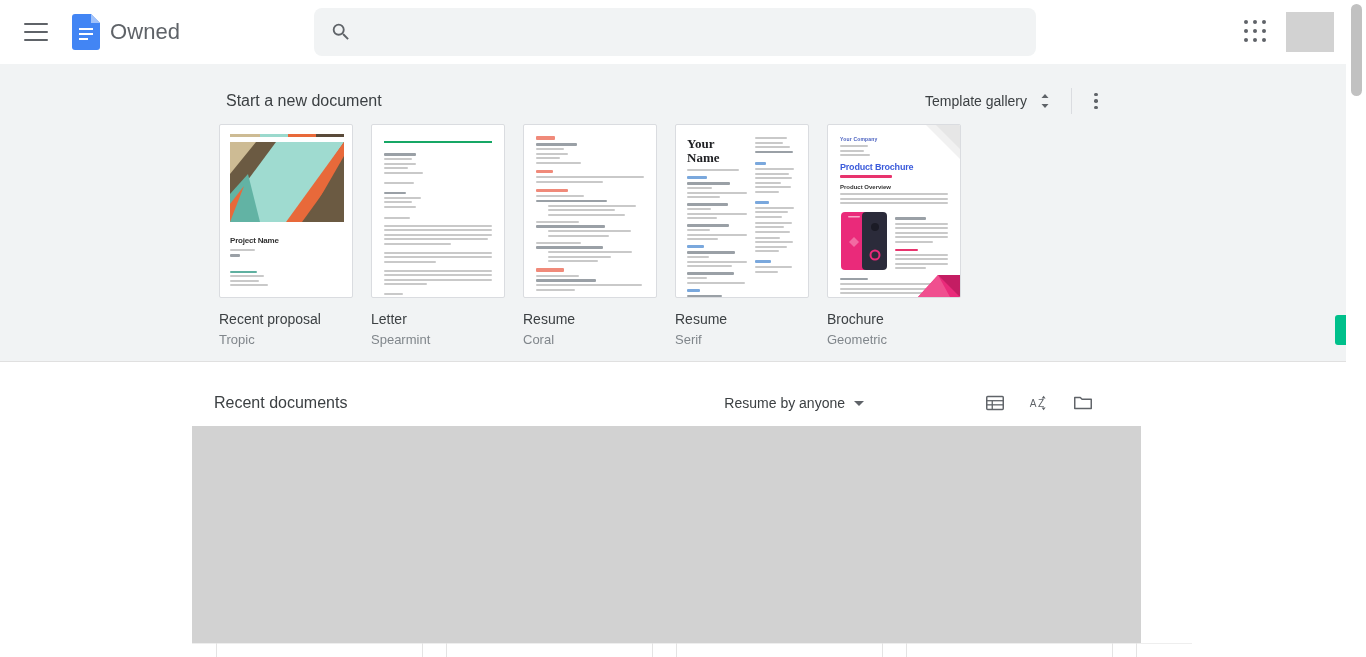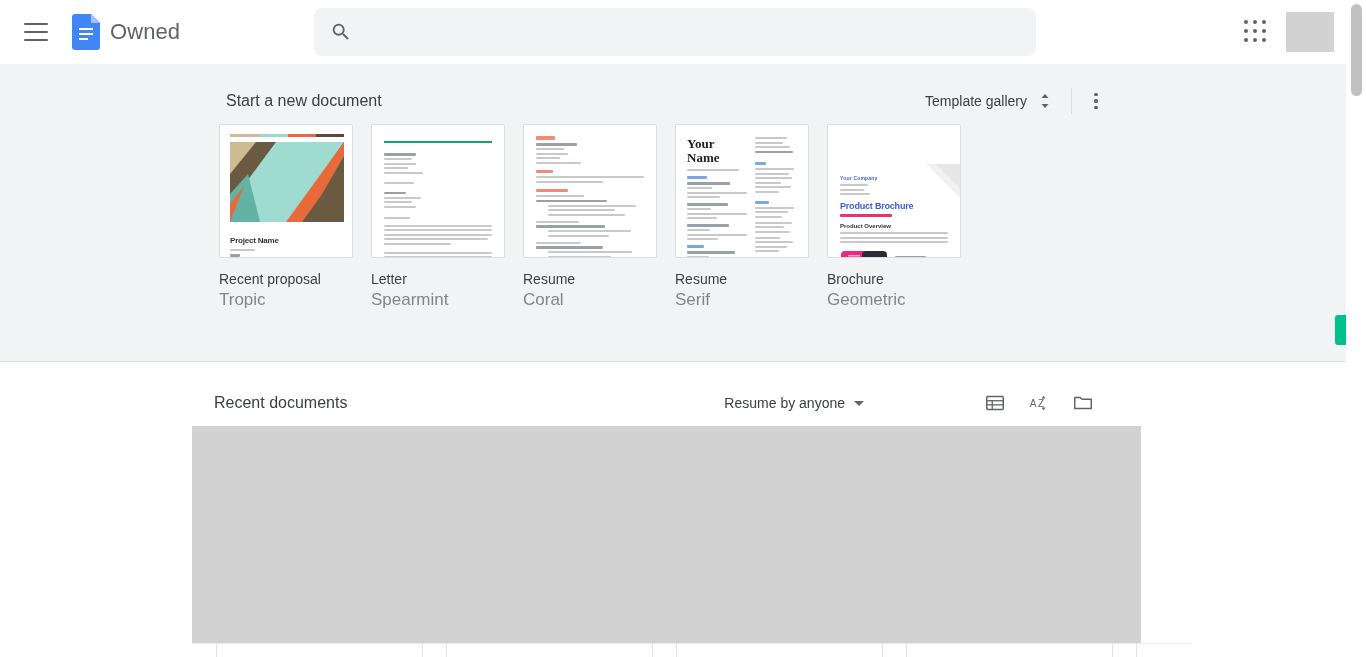--- a/index.html
+++ b/index.html
@@ -95,29 +95,29 @@
   .strip-divider { width: 1px; height: 26px; background: #dadce0; margin: 0 14px 0 18px; }
   .kebab { width: 20px; height: 24px; display: flex; flex-direction: column; align-items: center; justify-content: center; gap: 3px; cursor: pointer; }
   .kebab i { width: 3.5px; height: 3.5px; border-radius: 50%; background: #5f6368; display:block; }
 
   .tpl-row {
     position: absolute; left: 219px; top: 60px;
     display: flex; gap: 18px;
   }
   .tpl-card { width: 134px; cursor: pointer; }
   .tpl-thumb {
-    width: 134px; height: 134px;
+    width: 134px; height: 174px;
     background: #ffffff;
     border: 1px solid #dadce0;
     border-radius: 2px;
     overflow: hidden;
     position: relative;
   }
   .tpl-name { font-size: 14px; color: #3c4043; margin-top: 12px; line-height: 18px; white-space: nowrap; }
-  .tpl-sub { font-size: 17px; color: #80868b; margin-top: 3px; line-height: 17px; white-space: nowrap; }
+  .tpl-sub { font-size: 13px; color: #80868b; margin-top: 3px; line-height: 17px; white-space: nowrap; }
 
   
   .plus-wrap { position: absolute; left: 0; top: 0; width: 100%; height: 100%; display:flex; align-items:center; justify-content:center; }
 
   
   .pv { position: absolute; left: 0; top: 0; width: 100%; height: 100%; padding: 9px 10px; }
   .ln { height: 2px; background: #c9c9c9; border-radius: 1px; margin-bottom: 2.5px; }
   .ln.dk { background: #9aa0a6; }
 
   
@@ -434,21 +434,21 @@
             </div>
           </div>
         </div>
       </div>
       <div class="tpl-name">Resume</div>
       <div class="tpl-sub">Serif</div>
     </div>
 
     <div class="tpl-card">
       <div class="tpl-thumb">
-        <div class="pv" style="padding:11px 12px;overflow:hidden;margin-top:39px;">
+        <div class="pv" style="padding:11px 12px;overflow:hidden;">
           <svg width="34" height="34" viewBox="0 0 34 34" style="position:absolute;right:0;top:0;">
             <polygon points="0,0 34,0 34,34" fill="#f1f1f1"></polygon>
             <polygon points="10,0 34,0 34,24" fill="#e6e6e6"></polygon>
           </svg>
           <div class="br-co">Your Company</div>
           <div class="ln" style="width:26%;margin-top:3px;"></div>
           <div class="ln" style="width:22%;"></div>
           <div class="ln" style="width:28%;"></div>
           <div class="br-title">Product Brochure</div>
           <div class="br-pink"></div>

